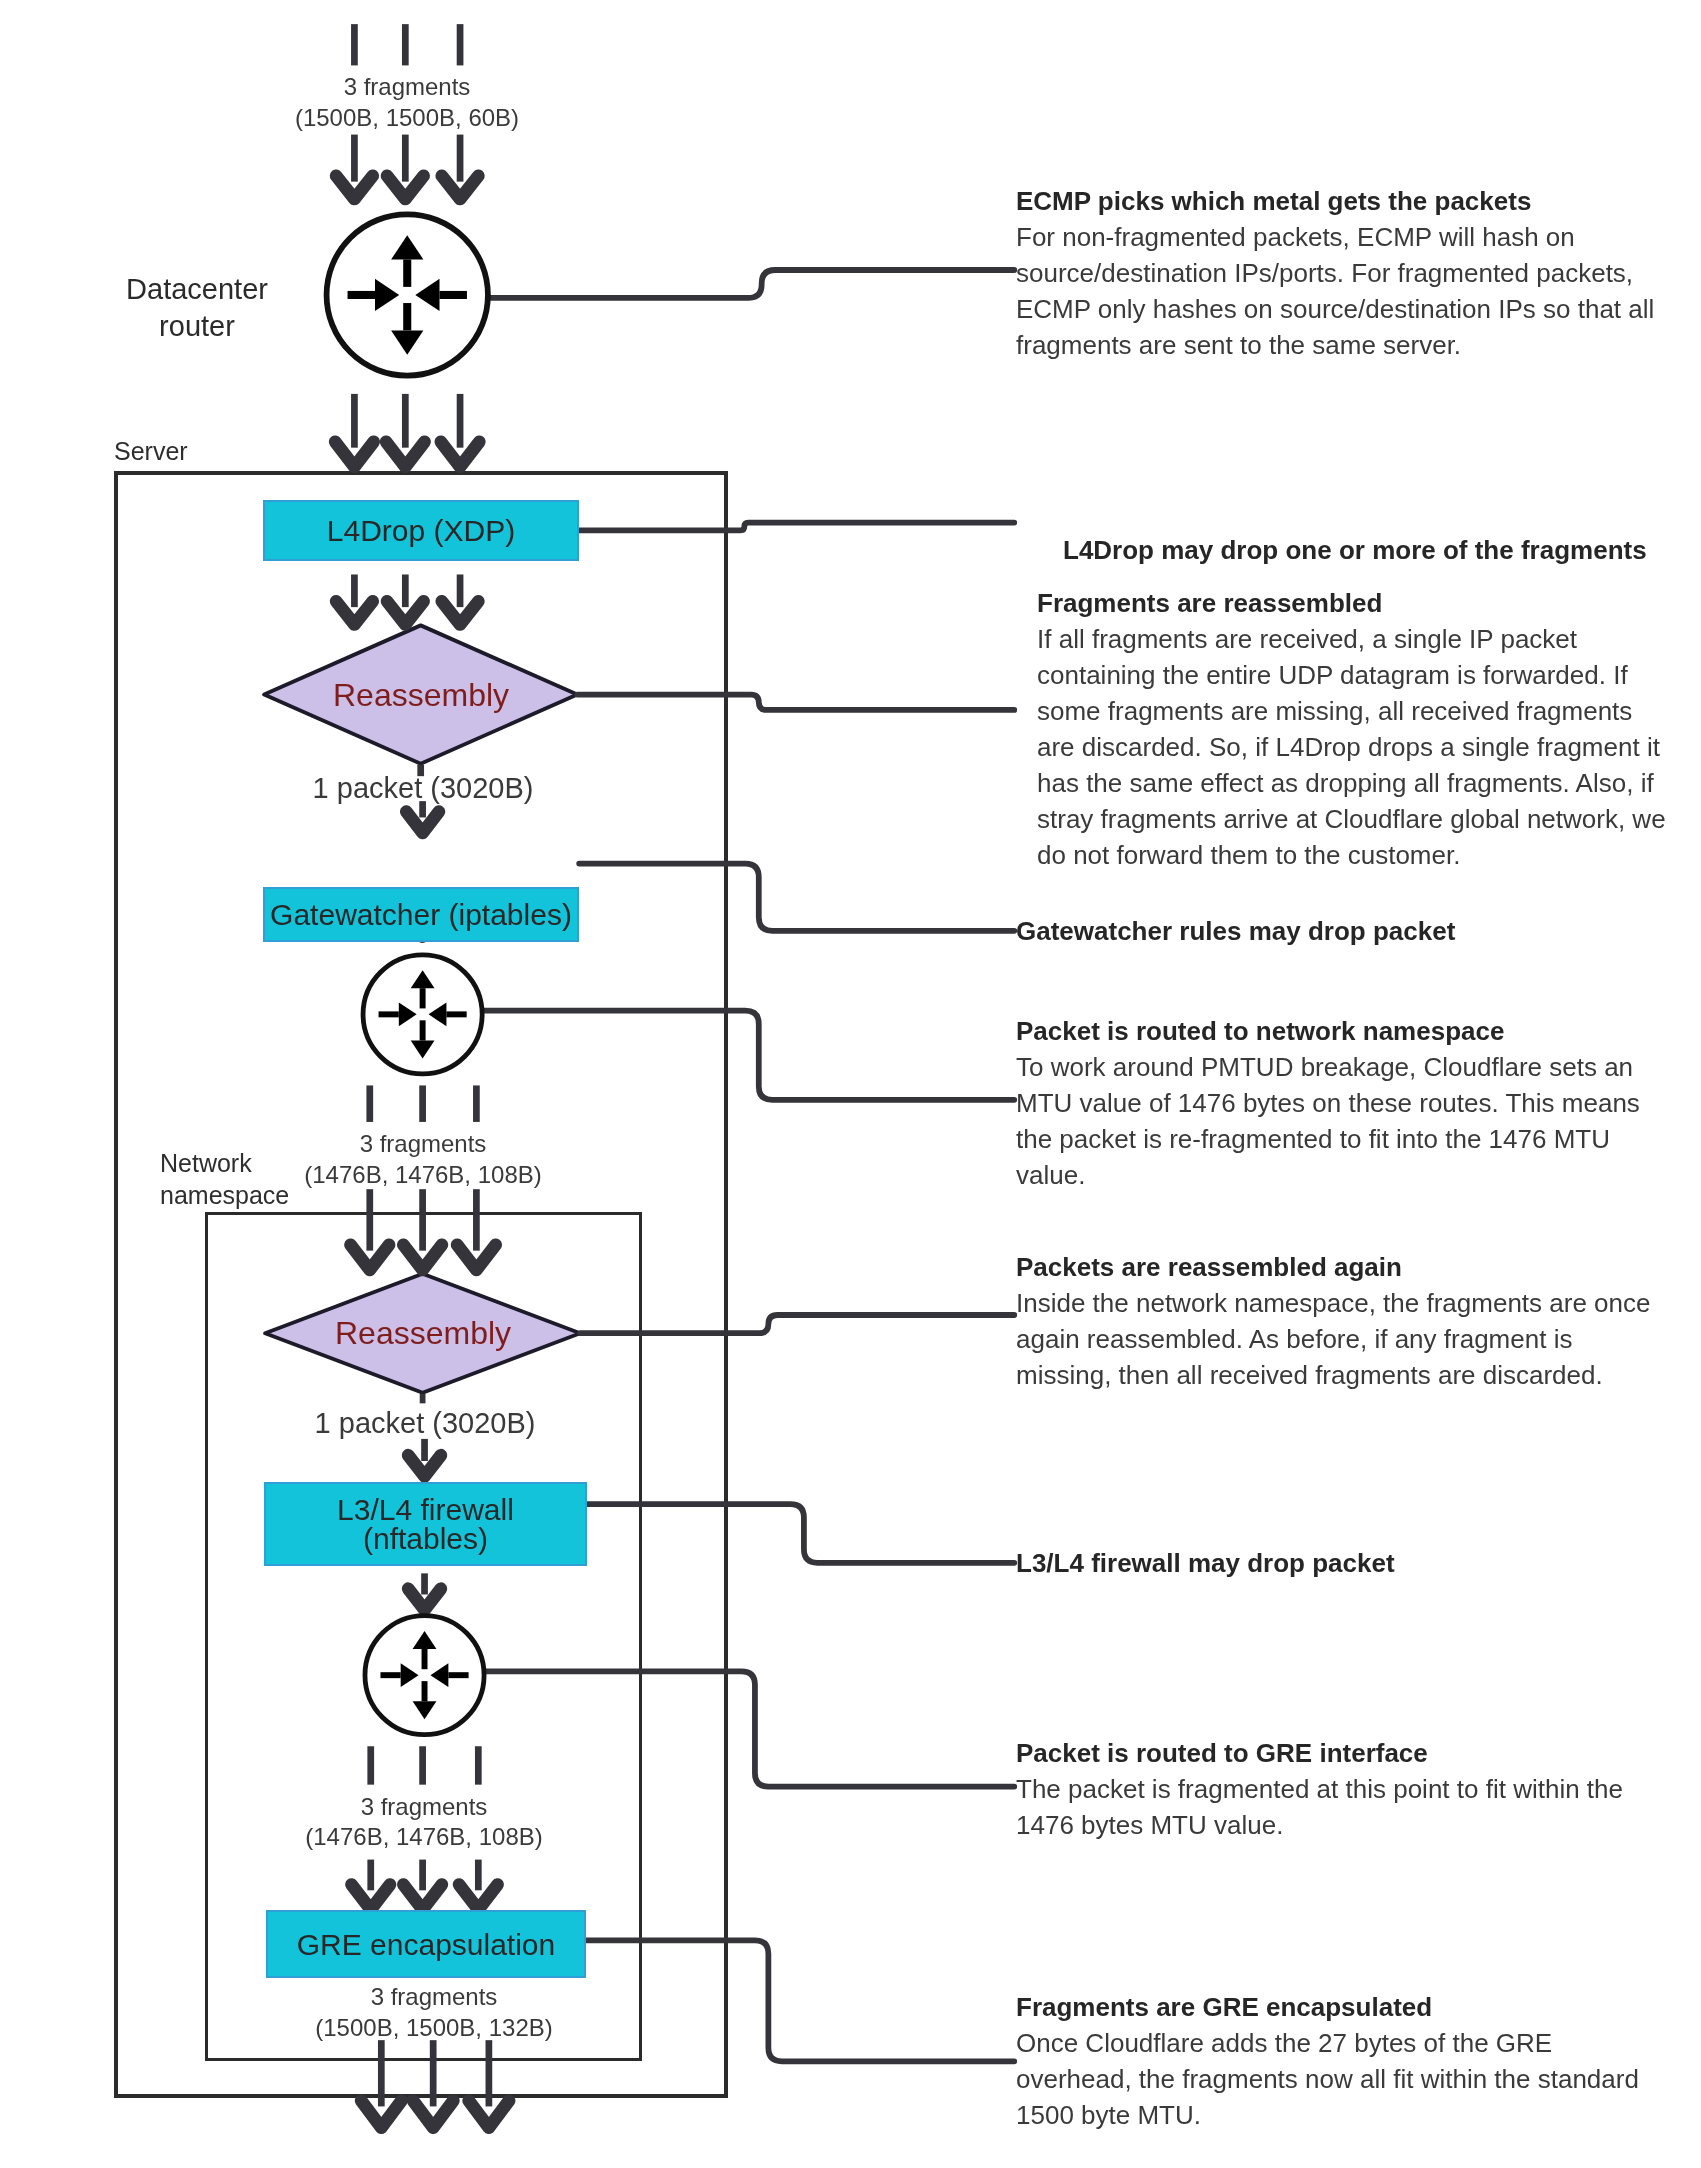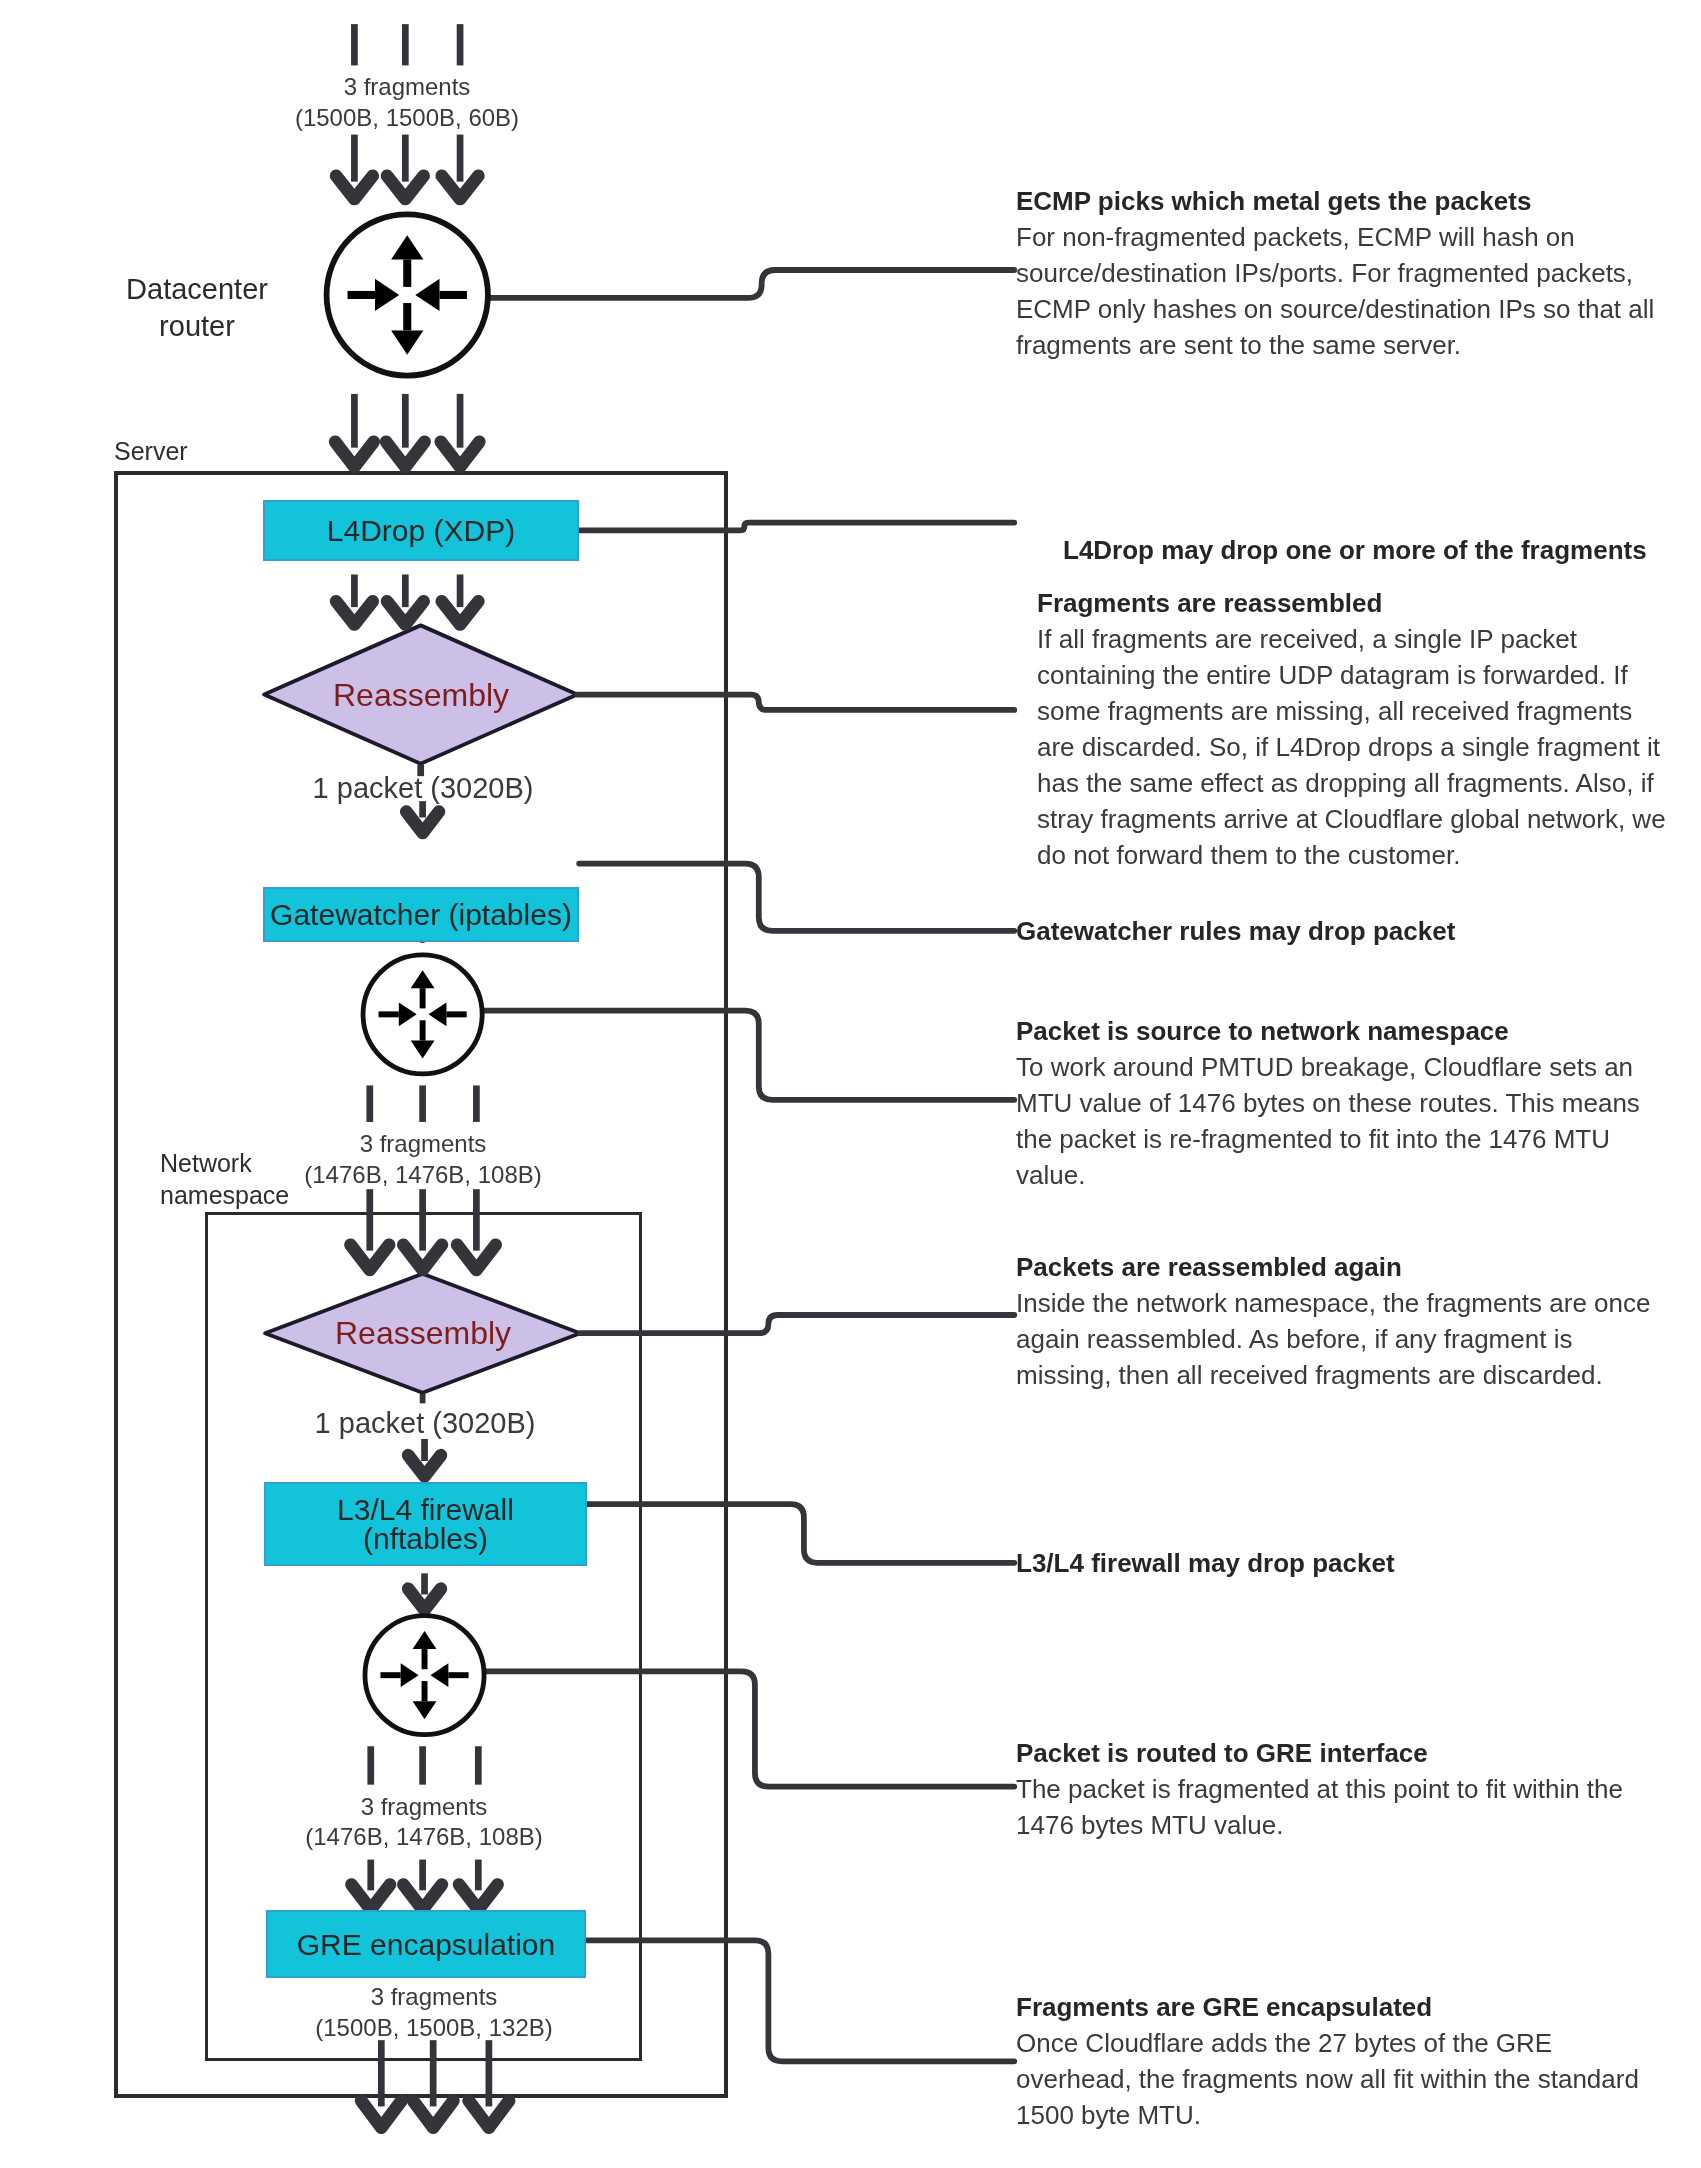--- a/index.html
+++ b/index.html
@@ -195,21 +195,21 @@
 are discarded. So, if L4Drop drops a single fragment it
 has the same effect as dropping all fragments. Also, if
 stray fragments arrive at Cloudflare global network, we
 do not forward them to the customer.</div>
   </div>
   <div class="ann" style="top:913px;">
     <div class="ann-title">Gatewatcher rules may drop packet</div>
     <div class="ann-body"></div>
   </div>
   <div class="ann" style="top:1013px;">
-    <div class="ann-title">Packet is source to network namespace</div>
+    <div class="ann-title">Packet is routed to network namespace</div>
     <div class="ann-body">To work around PMTUD breakage, Cloudflare sets an
 MTU value of 1476 bytes on these routes. This means
 the packet is re-fragmented to fit into the 1476 MTU
 value.</div>
   </div>
   <div class="ann" style="top:1249px;">
     <div class="ann-title">Packets are reassembled again</div>
     <div class="ann-body">Inside the network namespace, the fragments are once
 again reassembled. As before, if any fragment is
 missing, then all received fragments are discarded.</div>

